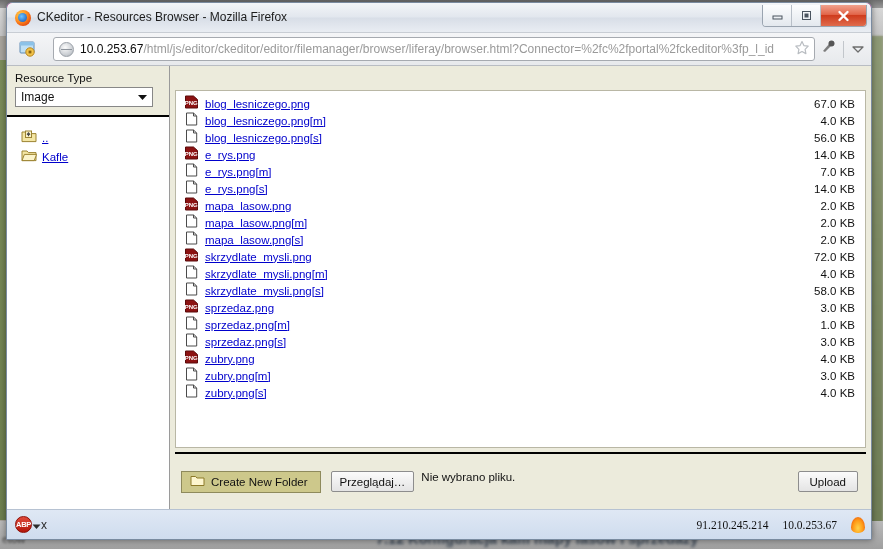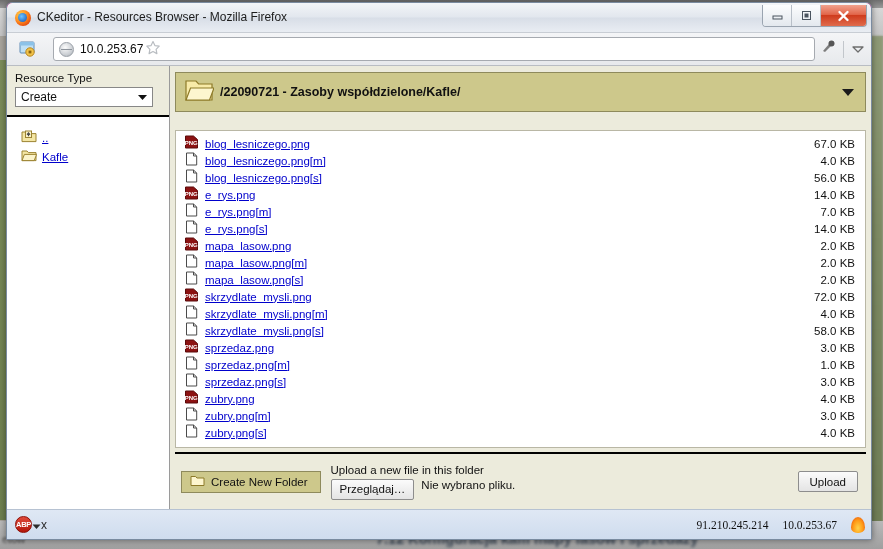--- a/index.html
+++ b/index.html
@@ -456,20 +456,21 @@
           <rect x="1" y="2" width="14" height="11" rx="1" fill="#bfe0f5" stroke="#5f8bb5" stroke-width="1"></rect>
           <rect x="1" y="2" width="14" height="3.5" fill="#8cc2e8"></rect>
           <circle cx="11" cy="12" r="4.2" fill="#f2c34a" stroke="#b8861f" stroke-width="1"></circle>
           <rect x="9.6" y="10.6" width="2.8" height="2.8" fill="#8c6410"></rect>
         </svg>
       </div>
 
       <div class="urlbar">
         <span class="globe-icon"></span>
         <span class="url-host">10.0.253.67</span>
+        <span class="url-path">/html/js/editor/ckeditor/editor/filemanager/browser/liferay/browser.html?Connector=%2fc%2fportal%2fckeditor%3fp_l_id</span>
         <span class="star-icon">
           <svg width="16" height="15" viewBox="0 0 16 15">
             <path d="M8 1.6 L9.9 5.6 L14.2 6.2 L11.1 9.3 L11.9 13.6 L8 11.5 L4.1 13.6 L4.9 9.3 L1.8 6.2 L6.1 5.6 Z" fill="none" stroke="#b9bdc2" stroke-width="1.2" stroke-linejoin="round"></path>
           </svg>
         </span>
       </div>
 
       <div class="nav-right-icons">
         <span>
           <svg width="16" height="16" viewBox="0 0 16 16">
@@ -486,21 +487,21 @@
       </div>
     </div>
 
     <div class="page">
 
       <div class="left-panel">
 
         <div class="resource-box">
           <div class="resource-label">Resource Type</div>
           <div class="resource-select">
-            <span>Create</span>
+            <span>Image</span>
             <span>
               <svg width="11" height="8" viewBox="0 0 11 8">
                 <path d="M1 2 L10 2 L5.5 7 Z" fill="#111"></path>
               </svg>
             </span>
           </div>
         </div>
 
         <div class="folders">
           <div class="folder-row">
@@ -520,34 +521,20 @@
                 <path d="M1 12.6 L3.4 6.4 H15.6 L13.2 12.6 Z" fill="#fbf3cb" stroke="#9c8432" stroke-width="1"></path>
               </svg>
             </span>
             <span class="folder-link">Kafle</span>
           </div>
         </div>
       </div>
 
       <div class="right-panel">
 
-        <div class="path-bar">
-          <span>
-            <svg width="30" height="26" viewBox="0 0 30 26">
-              <path d="M2 4 h10 l2.6 3 H28 V23 H2 Z" fill="#f7eaa8" stroke="#8d7a28" stroke-width="1.2"></path>
-              <path d="M2 23 L6.5 11 H30 L25.5 23 Z" fill="#fdf6cf" stroke="#8d7a28" stroke-width="1.2"></path>
-            </svg>
-          </span>
-          <span class="path-text">/22090721 - Zasoby współdzielone/Kafle/</span>
-          <span>
-            <svg width="14" height="10" viewBox="0 0 14 10">
-              <path d="M1 2 L13 2 L7 9 Z" fill="#1a1a1a"></path>
-            </svg>
-          </span>
-        </div>
 
         <div class="file-area" id="file-list">
             <div class="file-row">
               <span><svg width="15" height="14" viewBox="0 0 15 14">
                   <path d="M1.5 1 h8 l4 3.6 V13 h-12 Z" fill="#8c1212" stroke="#5a0a0a" stroke-width="1"></path>
                   <text x="7.3" y="10.2" font-size="6" fill="#ffffff" text-anchor="middle" font-family="Liberation Sans, sans-serif" font-weight="bold">PNG</text>
                 </svg></span>
               <span class="file-name">blog_lesniczego.png</span>
               <span class="file-size">67.0 KB</span>
             </div>
@@ -693,21 +680,20 @@
           <div class="btn-newfolder">
             <span>
               <svg width="15" height="13" viewBox="0 0 15 13">
                 <path d="M1 2.5 h4.6 l1.3 1.5 H14 V11.5 H1 Z" fill="#fdf6cf" stroke="#8d7a28" stroke-width="1"></path>
               </svg>
             </span>
             <span>Create New Folder</span>
           </div>
 
           <div class="upload-block">
-            <div class="upload-caption">Upload a new file in this folder</div>
             <div class="file-input-row">
               <div class="btn-browse">Przeglądaj…</div>
               <div class="no-file-text">Nie wybrano pliku.</div>
             </div>
           </div>
 
           <div class="btn-upload">Upload</div>
         </div>
       </div>
     </div>

